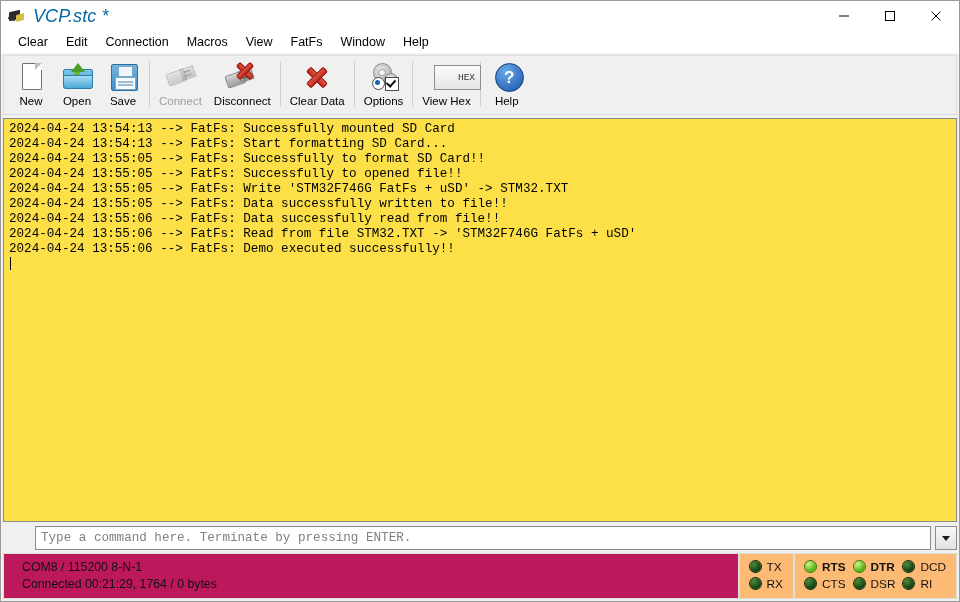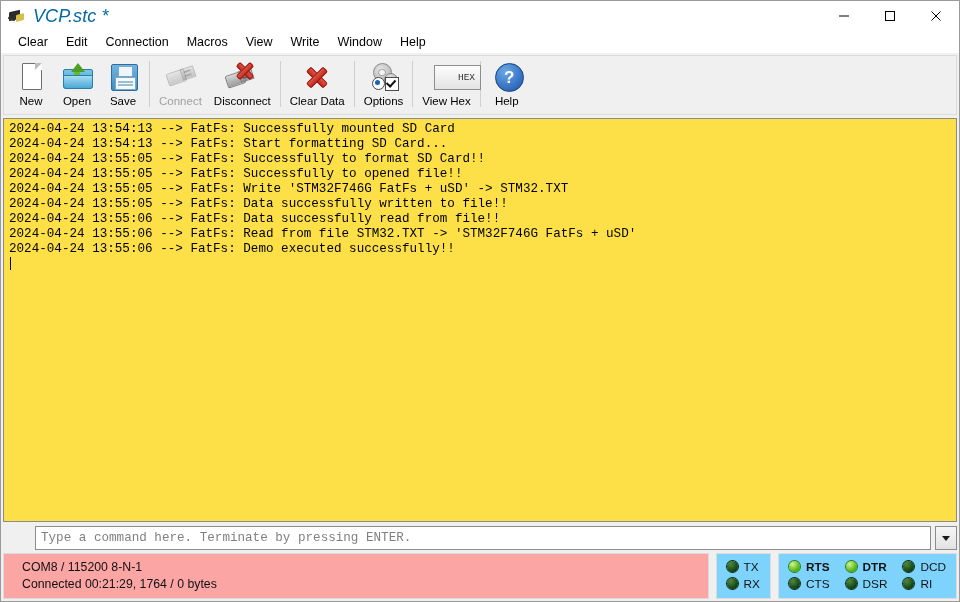--- a/index.html
+++ b/index.html
@@ -216,30 +216,30 @@
   }
   .tri-down{
     width:0;height:0;border-left:4.5px solid transparent;border-right:4.5px solid transparent;
     border-top:5px solid #1a1a1a;
   }
   
   .statusbar{
     flex:0 0 46px;display:flex;align-items:stretch;margin:0 2px 2px 2px;
   }
   .status-main{
-    flex:1 1 auto;background:#fca5a5;border:1px solid #dcdcdc;
+    flex:1 1 auto;background:#be185d;border:1px solid #dcdcdc;
     padding:5px 0 0 18px;box-sizing:border-box;
   }
   .status-line{font-size:12.3px;color:#111;line-height:17px;}
   .led-group{
-    background:#7dd3fc;border:1px solid #dcdcdc;margin-left:7px;
+    background:#fdba74;border:1px solid #dcdcdc;margin-left:0;
     padding:4px 10px 0 10px;box-sizing:border-box;
     display:grid;grid-template-columns:repeat(var(--cols,1),auto);
     grid-auto-flow:column;grid-template-rows:repeat(2,17px);
-    column-gap:16px;align-items:center;
+    column-gap:8px;align-items:center;
   }
   .led-item{display:flex;align-items:center;gap:6px;}
   .led{
     width:11px;height:11px;border-radius:50%;flex:0 0 11px;
     background:radial-gradient(circle at 33% 28%,#4f8a3c,#0f3d12 72%);
     box-shadow:0 0 0 1px #0d2a0c;
   }
   .led.on{
     background:radial-gradient(circle at 33% 28%,#d2f58a,#4fb014 68%);
     box-shadow:0 0 0 1px #2f7a0c;
@@ -278,21 +278,21 @@
       </div>
     </div>
   </div>
 
   <div class="menubar">
     <div class="menuitem">Clear</div>
     <div class="menuitem">Edit</div>
     <div class="menuitem">Connection</div>
     <div class="menuitem">Macros</div>
     <div class="menuitem">View</div>
-    <div class="menuitem">Write</div>
+    <div class="menuitem">FatFs</div>
     <div class="menuitem">Window</div>
     <div class="menuitem">Help</div>
   </div>
 
   <div class="toolbar-wrap">
     <div class="toolbar">
 
       <div class="tb-btn">
         <div class="tb-icon">
           <div class="ic-new"></div>

